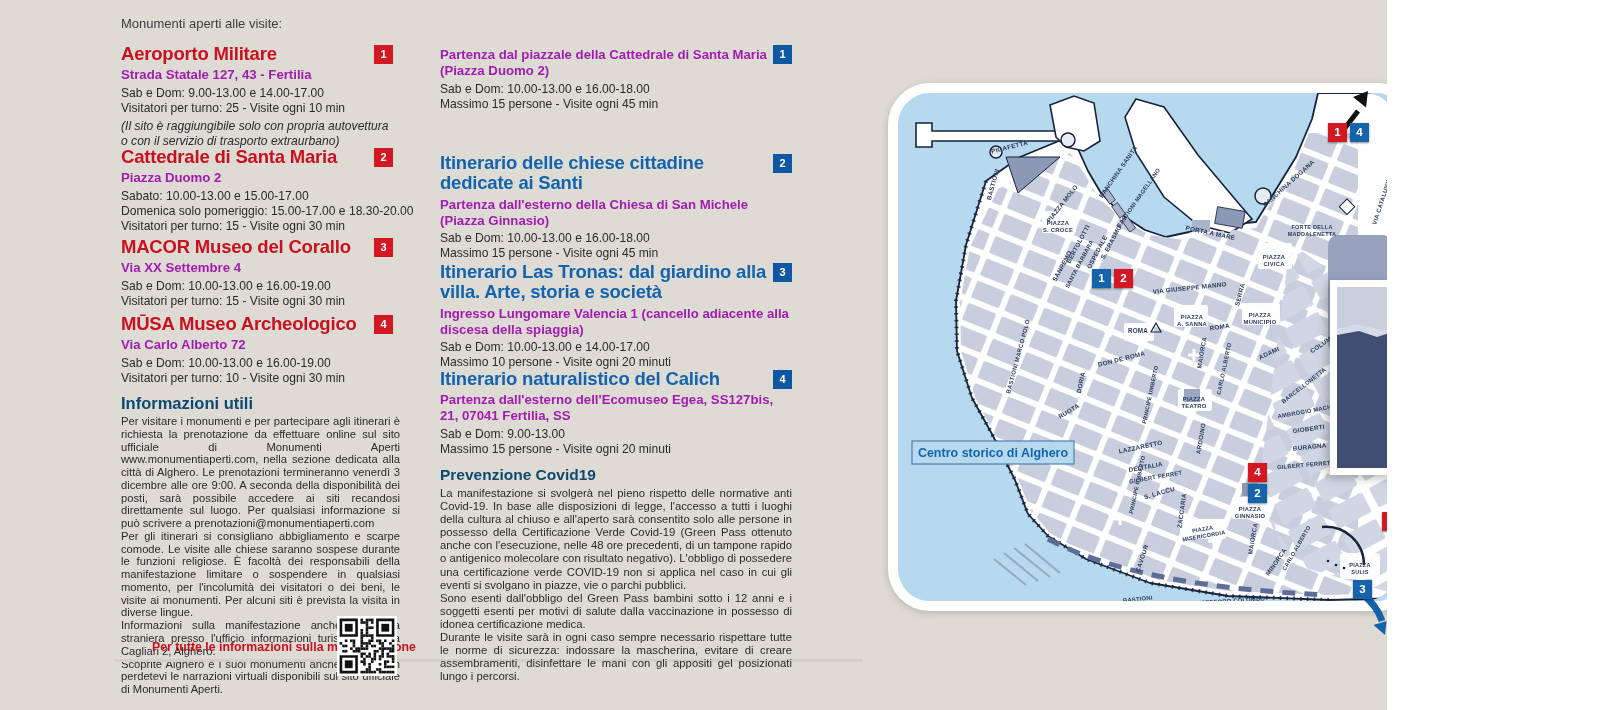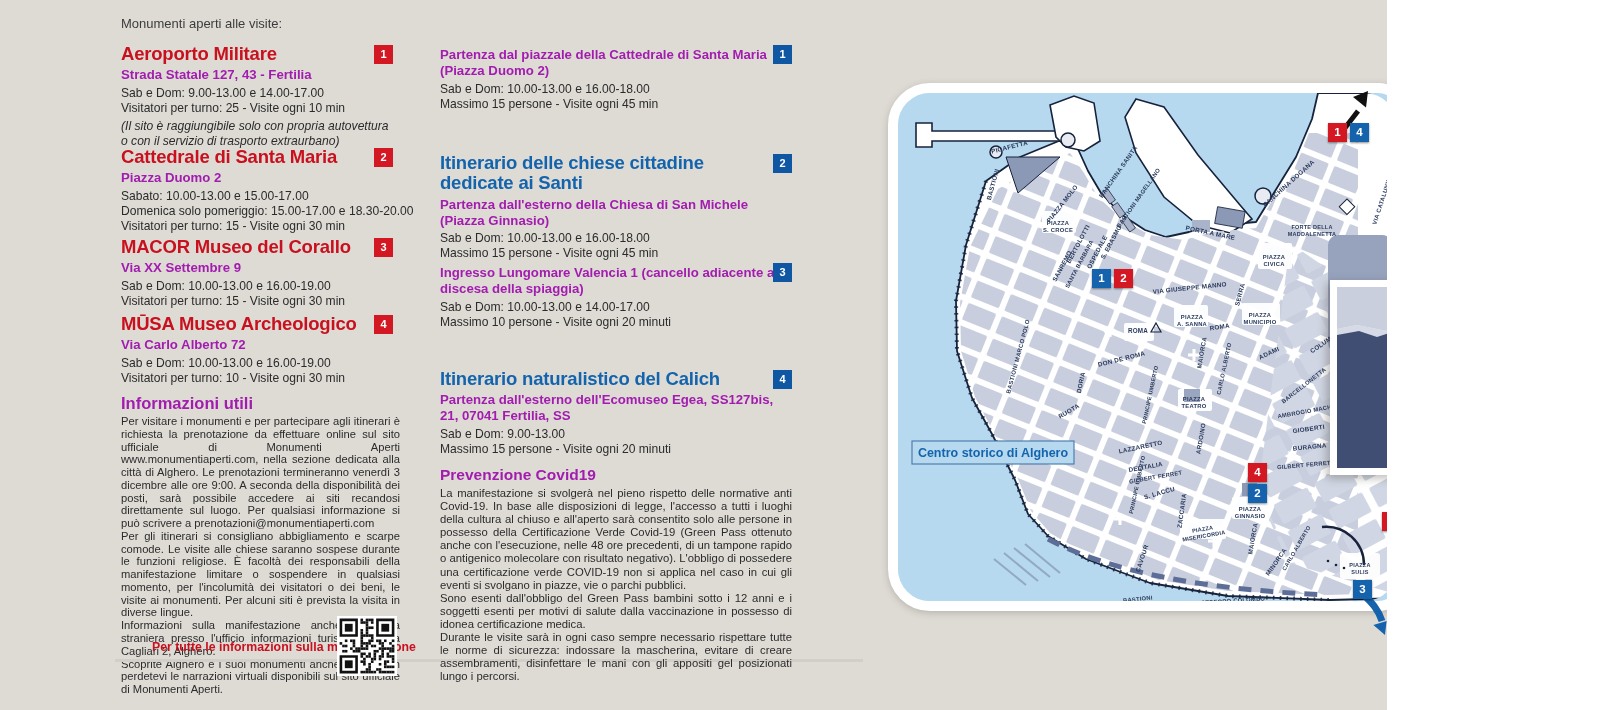--- a/index.html
+++ b/index.html
@@ -14,21 +14,21 @@
   .sec-title{position:relative;font-weight:bold;font-size:18.5px;line-height:1.1;letter-spacing:-0.2px;padding-right:10px;}
   .sec-title.red{color:#c9101e;}
   .sec-title.blue{color:#1464ad;}
   .badge{position:absolute;top:1px;right:0;width:19px;height:19px;text-align:center;font:bold 11px/19px "Liberation Sans",sans-serif;color:#fff;}
   .badge.red{background:#d31723;}
   .badge.blue{background:#0f57a2;}
   .sec-addr{font-weight:bold;font-size:13.2px;color:#a21caf;margin-top:3px;line-height:1.2;}
   .sec-line{font-size:12.1px;color:#2b2b2b;line-height:1.25;}
   .sec-line.first{margin-top:3px;}
   .sec-note{font-style:italic;font-size:12.1px;color:#2b2b2b;line-height:1.22;margin-top:3px;}
-  .h-red{font-weight:bold;color:#a21caf;}
+  .h-red{font-weight:bold;color:#0c4a6e;}
   #info-head{left:121px;top:394px;font-size:16.5px;}
   #info-body{left:121px;top:415px;width:279px;font-size:11.2px;line-height:1.14;color:#2b2b2b;text-align:justify;}
   #info-body .b{font-weight:bold;}
   #info-body p{margin:0;}
   #cta{left:152px;top:640px;font-size:12.3px;font-weight:bold;color:#c9101e;}
   #divider{left:115px;top:659px;width:748px;height:3px;background:#d2cfc8;}
   #qr{left:337px;top:616px;width:60px;height:60px;background:#fff;padding:0;z-index:4;}
   #covid-head{left:440px;top:466px;font-size:15.5px;}
   #covid-body{left:440px;top:487px;width:352px;font-size:11.3px;line-height:1.16;color:#2b2b2b;text-align:justify;}
   #covid-body p{margin:0;}
@@ -64,21 +64,21 @@
   <div class="sec" style="left:121px;top:147px;">
     <div class="sec-title red"><span>Cattedrale di Santa Maria</span><span class="badge red">2</span></div>
     <div class="sec-addr">Piazza Duomo 2</div>
     <div class="sec-line first">Sabato: 10.00-13.00 e 15.00-17.00</div>
     <div class="sec-line" style="white-space:nowrap;">Domenica solo pomeriggio: 15.00-17.00 e 18.30-20.00</div>
     <div class="sec-line">Visitatori per turno: 15 - Visite ogni 30 min</div>
   </div>
 
   <div class="sec" style="left:121px;top:237px;">
     <div class="sec-title red"><span>MACOR Museo del Corallo</span><span class="badge red">3</span></div>
-    <div class="sec-addr">Via XX Settembre 9</div>
+    <div class="sec-addr">Via XX Settembre 4</div>
     <div class="sec-line first">Sab e Dom: 10.00-13.00 e 16.00-19.00</div>
     <div class="sec-line">Visitatori per turno: 15 - Visite ogni 30 min</div>
   </div>
 
   <div class="sec" style="left:121px;top:314px;">
     <div class="sec-title red"><span>MŪSA Museo Archeologico</span><span class="badge red">4</span></div>
     <div class="sec-addr">Via Carlo Alberto 72</div>
     <div class="sec-line first">Sab e Dom: 10.00-13.00 e 16.00-19.00</div>
     <div class="sec-line">Visitatori per turno: 10 - Visite ogni 30 min</div>
   </div>
@@ -242,21 +242,21 @@
   </div>
 
   <div class="sec mid" style="left:440px;top:153px;">
     <div class="sec-title blue"><span>Itinerario delle chiese cittadine dedicate ai Santi</span><span class="badge blue">2</span></div>
     <div class="sec-addr">Partenza dall'esterno della Chiesa di San Michele (Piazza Ginnasio)</div>
     <div class="sec-line first">Sab e Dom: 10.00-13.00 e 16.00-18.00</div>
     <div class="sec-line">Massimo 15 persone - Visite ogni 45 min</div>
   </div>
 
   <div class="sec mid" style="left:440px;top:262px;">
-    <div class="sec-title blue"><span class="badge blue">3</span></div>
+    <div class="sec-title blue"><span>Itinerario Las Tronas: dal giardino alla villa. Arte, storia e società</span><span class="badge blue">3</span></div>
     <div class="sec-addr">Ingresso Lungomare Valencia 1 (cancello adiacente alla discesa della spiaggia)</div>
     <div class="sec-line first">Sab e Dom: 10.00-13.00 e 14.00-17.00</div>
     <div class="sec-line">Massimo 10 persone - Visite ogni 20 minuti</div>
   </div>
 
   <div class="sec mid" style="left:440px;top:369px;">
     <div class="sec-title blue"><span>Itinerario naturalistico del Calich</span><span class="badge blue">4</span></div>
     <div class="sec-addr">Partenza dall'esterno dell'Ecomuseo Egea, SS127bis, 21, 07041 Fertilia, SS</div>
     <div class="sec-line first">Sab e Dom: 9.00-13.00</div>
     <div class="sec-line">Massimo 15 persone - Visite ogni 20 minuti</div>

